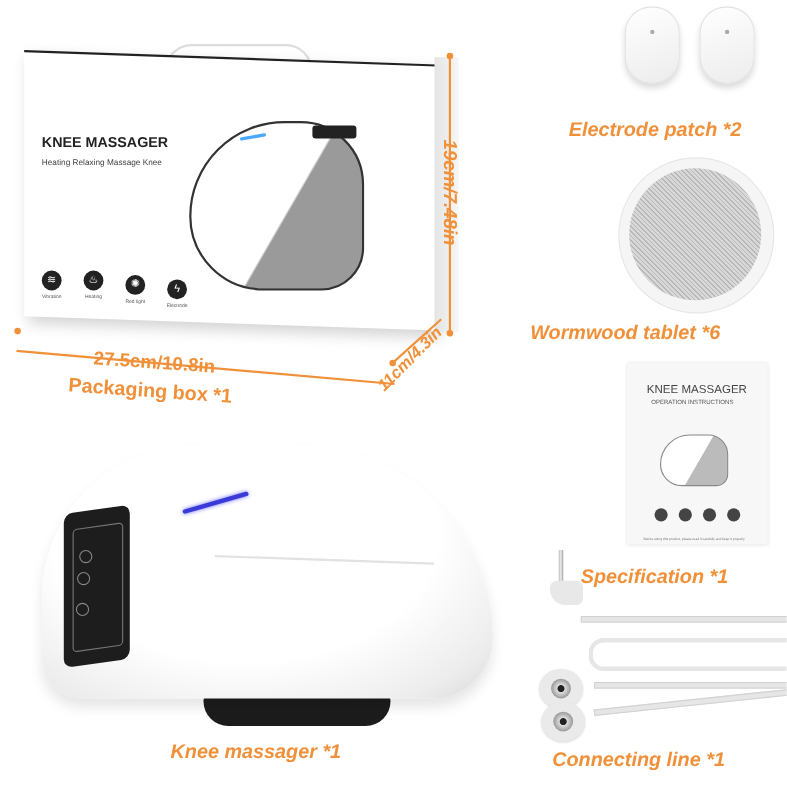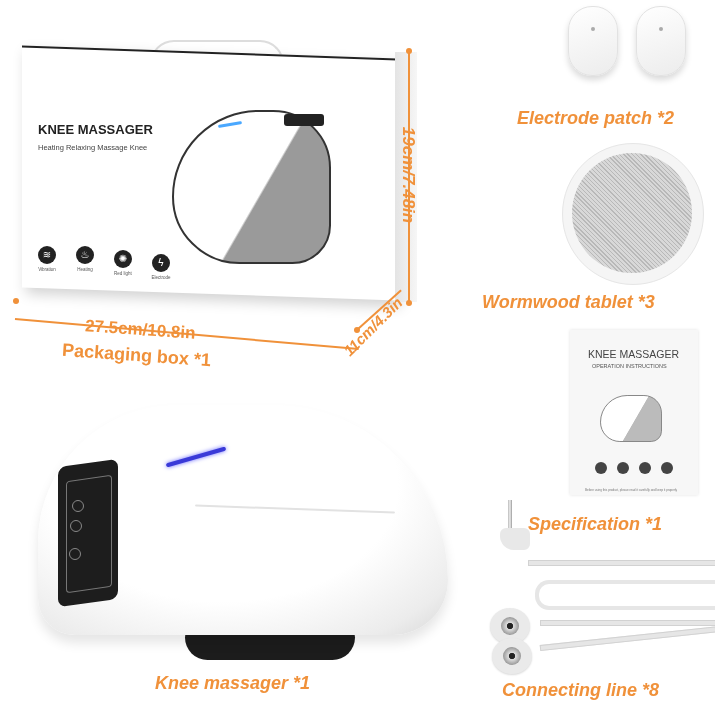--- a/index.html
+++ b/index.html
@@ -94,21 +94,21 @@
 <div class="abs patch" style="left:568px;top:6px;">
     <div class="snap"></div>
   </div>
 <div class="abs patch" style="left:636px;top:6px;">
     <div class="snap"></div>
   </div>
 <div class="abs orange" style="left:505px;top:108px;font-size:18px;margin-left:12px;">Electrode patch *2</div>
 
 <div class="abs tablet"></div>
 <div class="abs tablet-in"></div>
-<div class="abs orange" style="left:482px;top:292px;font-size:18px;">Wormwood tablet *3</div>
+<div class="abs orange" style="left:482px;top:292px;font-size:18px;">Wormwood tablet *6</div>
 
 <div class="abs manual"></div>
 <div class="abs man-title">KNEE MASSAGER</div>
 <div class="abs man-sub">OPERATION INSTRUCTIONS</div>
 <div class="abs man-illus"></div>
 <div class="abs man-ic" style="left:595px;"></div>
 <div class="abs man-ic" style="left:617px;"></div>
 <div class="abs man-ic" style="left:639px;"></div>
 <div class="abs man-ic" style="left:661px;"></div>
 <div class="abs man-foot">Before using this product, please read it carefully and keep it properly</div>
@@ -119,21 +119,21 @@
 <div class="abs wire" style="left:528px;top:560px;width:187px;"></div>
 <div class="abs" style="left:535px;top:580px;width:190px;height:22px;border:4px solid #e6e6e6;border-right:none;border-radius:14px 0 0 14px;"></div>
 <div class="abs wire" style="left:540px;top:620px;width:175px;"></div>
 <div class="abs wire" style="left:540px;top:645px;width:175px;transform:rotate(-6deg);transform-origin:left center;"></div>
 <div class="abs snap-con" style="left:490px;top:608px;">
     <div class="m"></div>
   </div>
 <div class="abs snap-con" style="left:492px;top:638px;">
     <div class="m"></div>
   </div>
-<div class="abs orange" style="left:502px;top:680px;font-size:18px;">Connecting line *8</div>
+<div class="abs orange" style="left:502px;top:680px;font-size:18px;">Connecting line *1</div>
 
 <div class="abs mass-base"></div>
 <div class="abs mass"></div>
 <div class="abs" style="left:195px;top:508px;width:200px;height:2px;background:#e2e2e2;border-radius:2px;transform:rotate(2deg);"></div>
 <div class="abs mass-panel"></div>
 <div class="abs mass-panel-in"></div>
 <div class="abs mass-btn" style="left:72px;top:500px;"></div>
 <div class="abs mass-btn" style="left:70px;top:520px;"></div>
 <div class="abs mass-btn" style="left:69px;top:548px;"></div>
 <div class="abs mass-led"></div>

